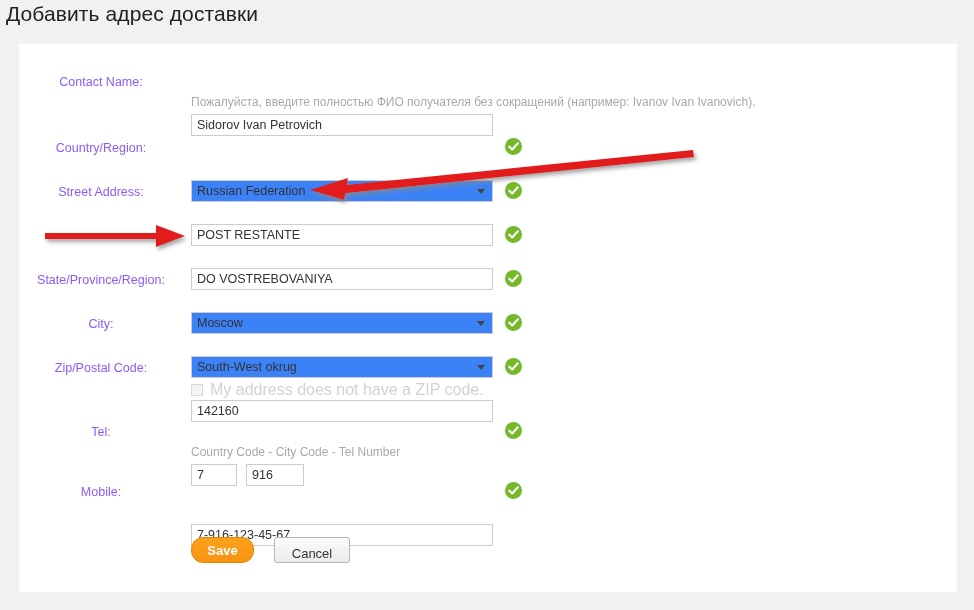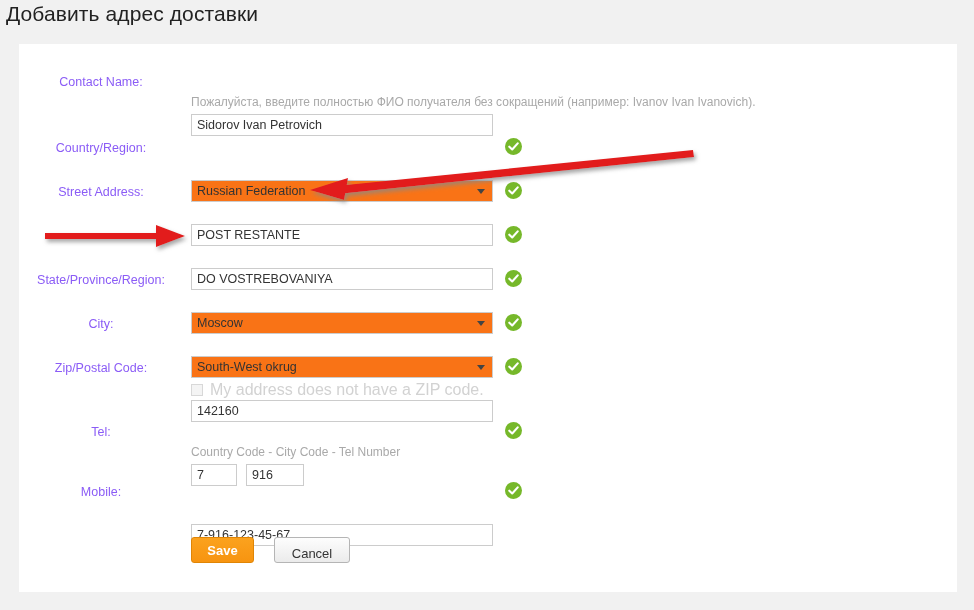--- a/index.html
+++ b/index.html
@@ -83,21 +83,21 @@
   .input.tel-country { width: 46px; }
   .input.tel-city { width: 58px; }
   .input.tel-number { width: 178px; }
 
   
   .select {
     box-sizing: border-box;
     width: 302px;
     height: 22px;
     border: 1px solid #cccccc;
-    background: #f97316;
+    background: #3b82f6;
     font-size: 12.5px;
     color: #333333;
     padding: 0 5px;
     line-height: 20px;
     position: relative;
     white-space: nowrap;
     overflow: hidden;
   }
   .select .caret {
     position: absolute;
@@ -152,21 +152,21 @@
   .tel-group { display: flex; gap: 9px; }
 
   
   .btn-row { position: absolute; left: 172px; display: flex; gap: 20px; }
   .btn-save {
     box-sizing: border-box;
     width: 63px;
     height: 26px;
     background: linear-gradient(to bottom, #fba21e 0%, #f79410 100%);
     border: 1px solid #e08505;
-    border-radius: 3px;
+    border-radius: 12px;
     color: #ffffff;
     font-size: 13px;
     font-weight: bold;
     font-family: "Liberation Sans", sans-serif;
     cursor: pointer;
     padding: 0;
   }
   .btn-cancel {
     box-sizing: border-box;
     width: 76px;

